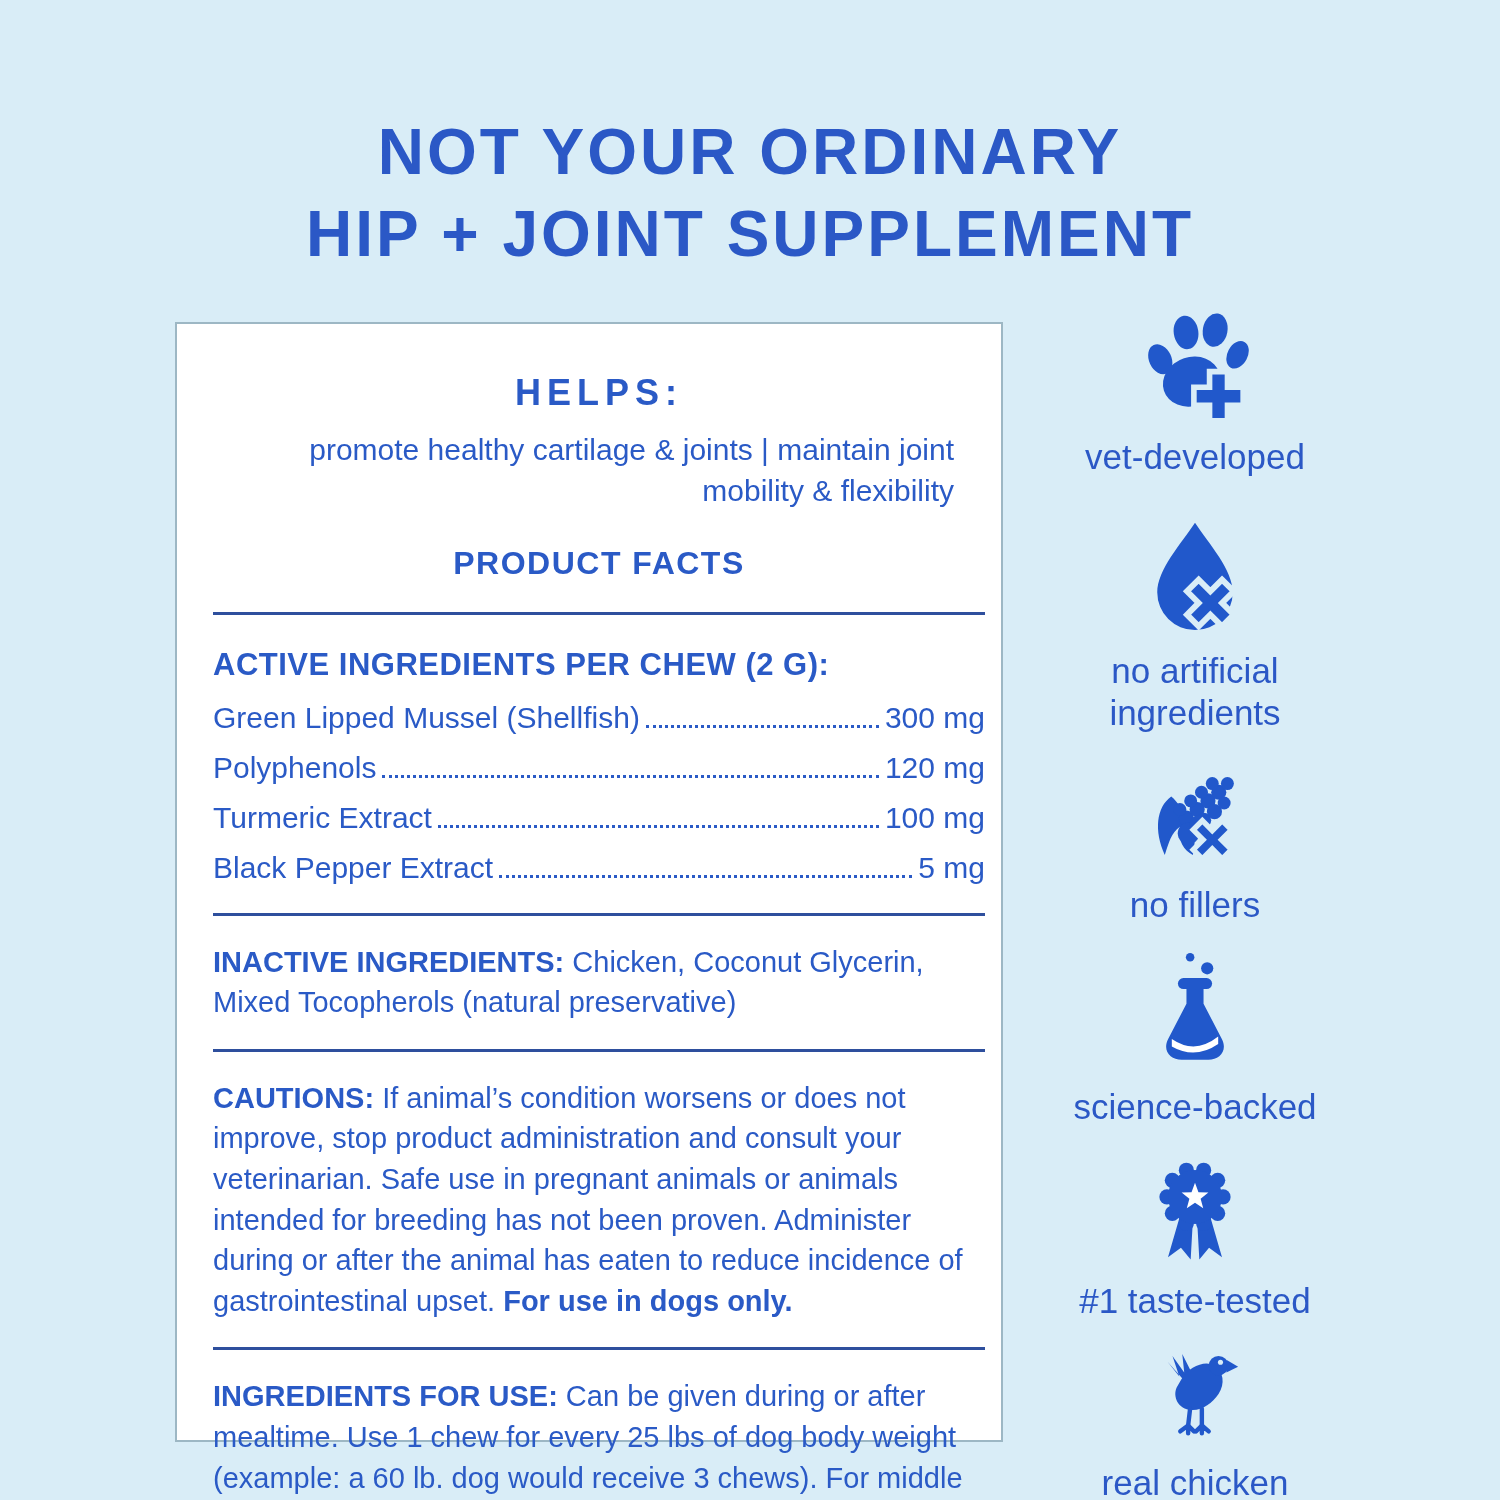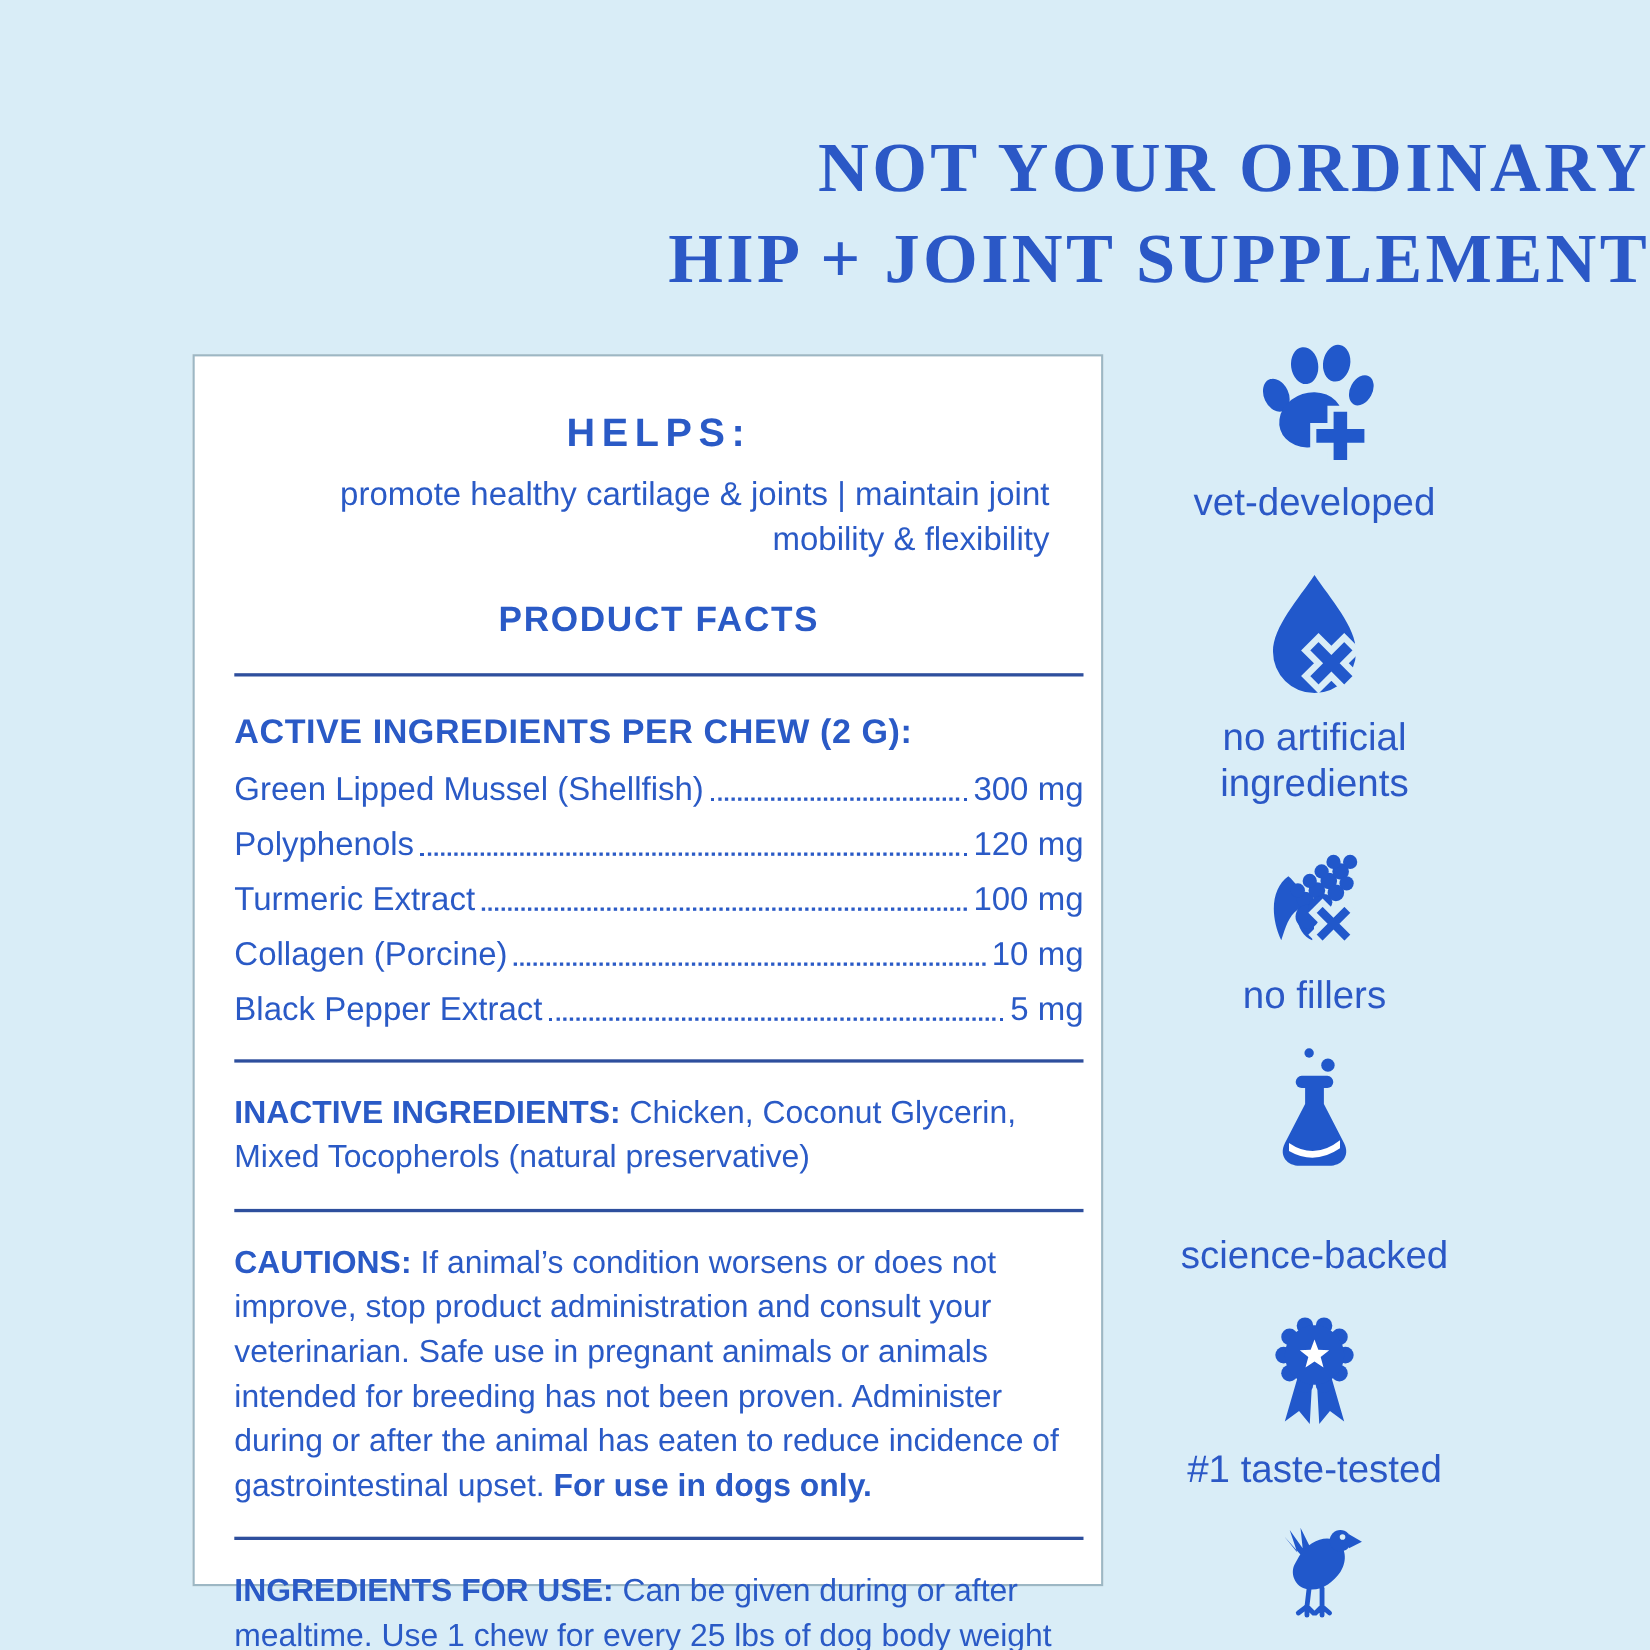--- a/index.html
+++ b/index.html
@@ -6,27 +6,26 @@
   .page{
     position:relative;
     width:1500px;height:1500px;
     background:#d9edf7;
     font-family:"Liberation Sans",sans-serif;
     overflow:hidden;
   }
   
   .headline{
     position:absolute;top:112px;left:0;width:100%;
-    text-align:right;
+    text-align:center;
     color:#2b58c6;
     font-weight:bold;
     font-size:64px;
     letter-spacing:3px;
     line-height:1.28;
-    font-family:Liberation Serif, serif;
   }
   
   .facts-card{
     position:absolute;left:175px;top:322px;
     width:828px;height:1120px;
     box-sizing:border-box;
     background:#ffffff;
     border:2px solid #9db7c4;
     padding:44px 16px 0 36px;
     color:#2a5ac6;
@@ -94,21 +93,21 @@
   }
   .benefit-label{
     font-size:35px;
     text-align:center;
     line-height:1.2;
     margin-top:14px;
   }
   .b1{margin-bottom:40px;align-items:center;}
   .b2{margin-bottom:28px;}
   .b3{margin-bottom:24px;}
-  .b4{margin-bottom:30px;gap:35px;}
+  .b4{margin-bottom:30px;}
   .b5{margin-bottom:28px;}
   .icon{display:block;}
 </style>
 </head>
 <body>
 
 <div class="page">
 
   <div class="headline">
     <div>NOT YOUR ORDINARY</div>
@@ -131,25 +130,20 @@
     </div>
     <div class="ingredient-row">
       <span class="ingredient-name">Polyphenols</span>
       <span class="leader-dots"></span>
       <span class="ingredient-amount">120 mg</span>
     </div>
     <div class="ingredient-row">
       <span class="ingredient-name">Turmeric Extract</span>
       <span class="leader-dots"></span>
       <span class="ingredient-amount">100 mg</span>
-    </div>
-    <div class="ingredient-row">
-      <span class="ingredient-name">Collagen (Porcine)</span>
-      <span class="leader-dots"></span>
-      <span class="ingredient-amount">10 mg</span>
     </div>
     <div class="ingredient-row">
       <span class="ingredient-name">Black Pepper Extract</span>
       <span class="leader-dots"></span>
       <span class="ingredient-amount">5 mg</span>
     </div>
 
     <hr class="rule">
 
     <p class="para"><b>INACTIVE INGREDIENTS:</b><span> Chicken, Coconut Glycerin, Mixed Tocopherols (natural preservative)</span></p>

